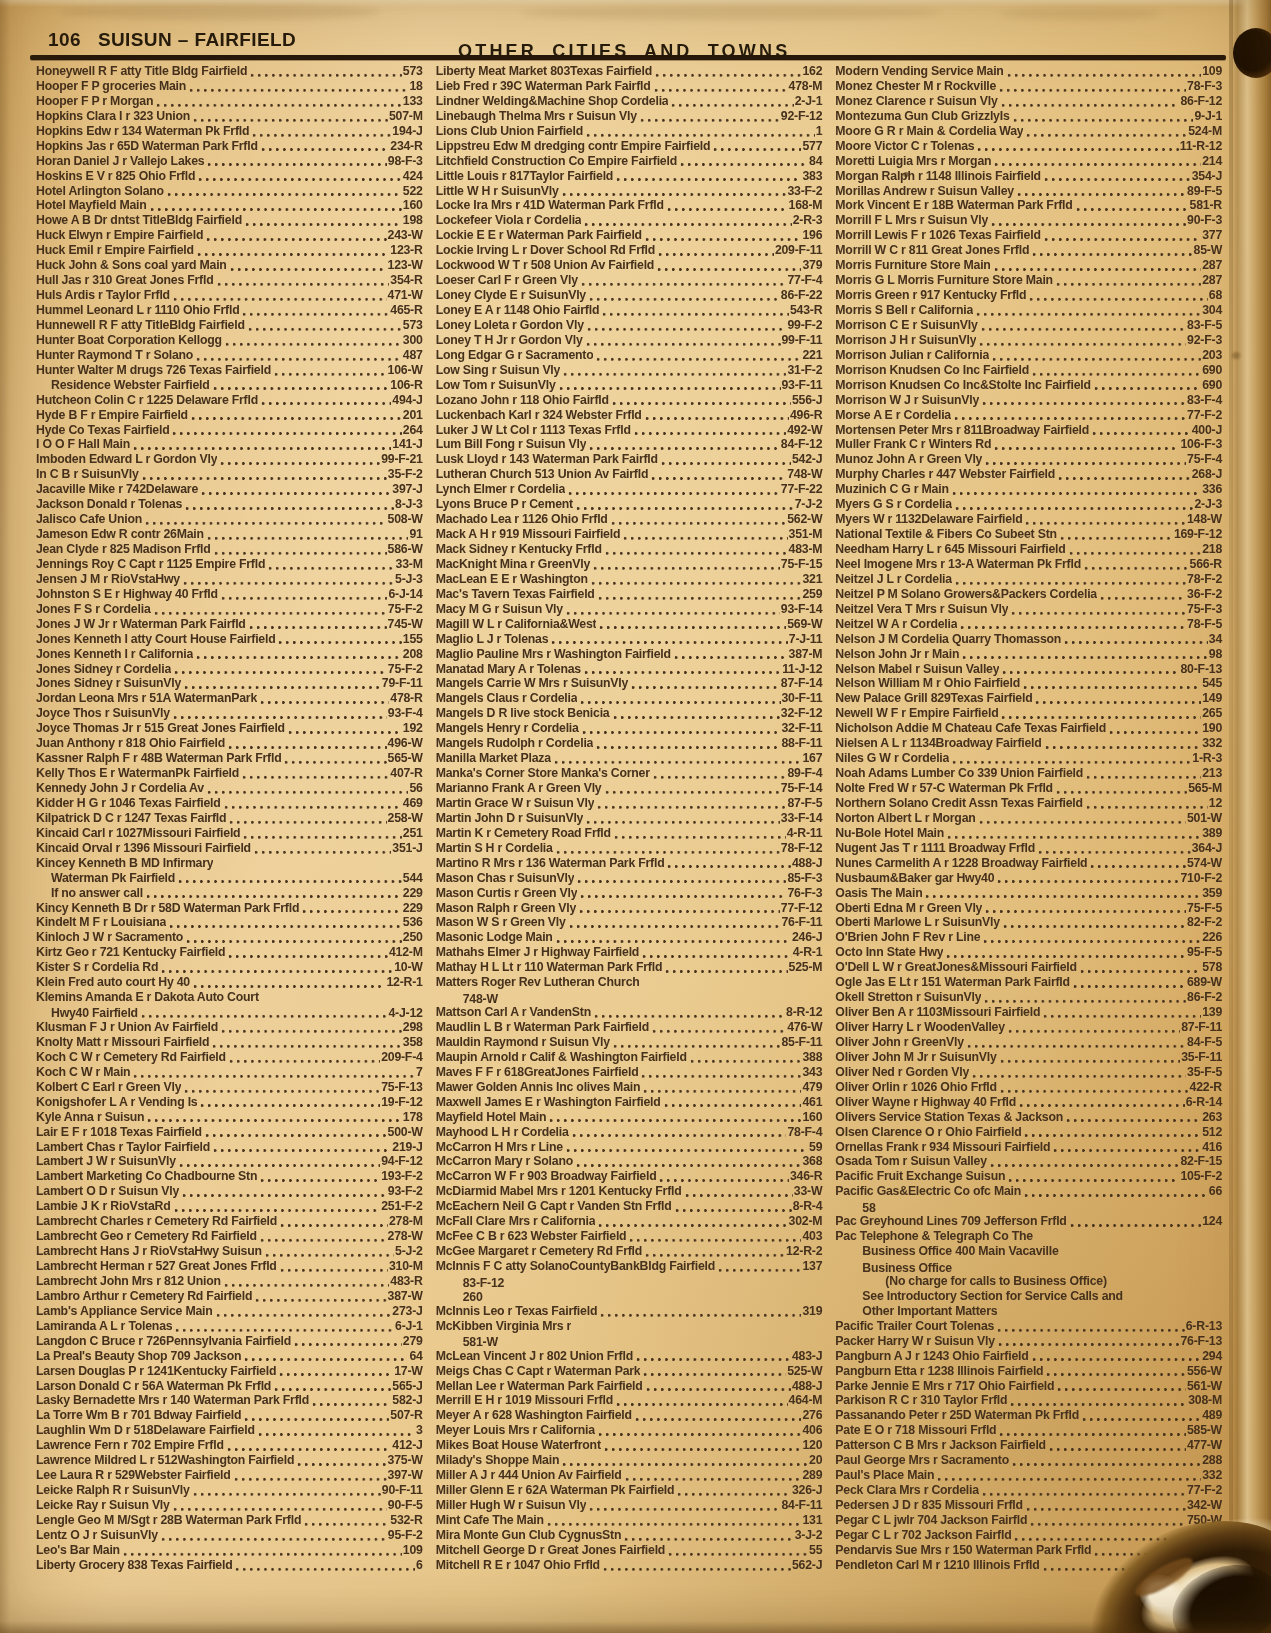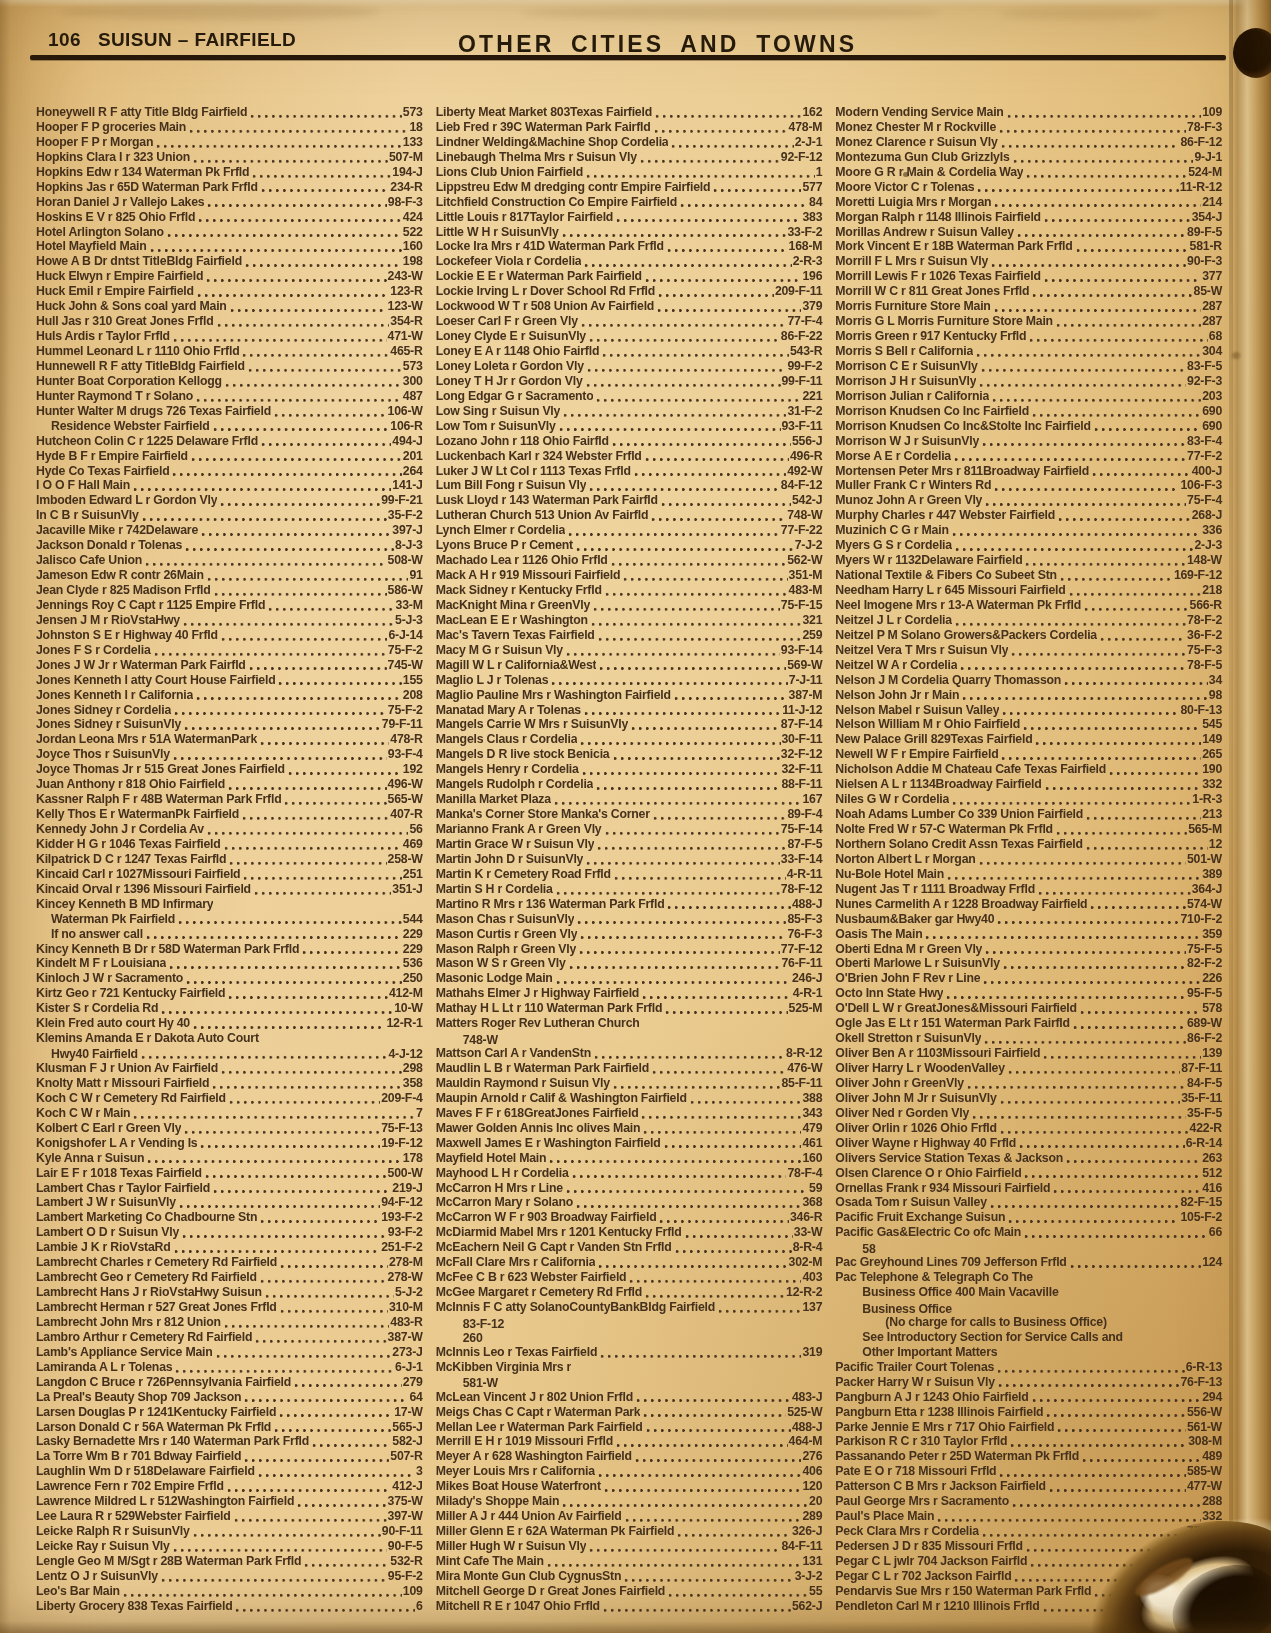--- a/index.html
+++ b/index.html
@@ -24,28 +24,28 @@
   .sm1{left:60px;top:4px;width:320px;height:16px;background:rgba(110,76,30,.13);filter:blur(3px);}
   .sm2{left:520px;top:6px;width:420px;height:14px;background:rgba(110,76,30,.11);filter:blur(3px);}
   .sm3{left:1000px;top:8px;width:160px;height:12px;background:rgba(110,76,30,.10);filter:blur(3px);}
   .speck1{left:903px;top:172px;width:6px;height:5px;background:rgba(60,38,10,.55);filter:blur(.4px);}
   .speck2{left:1232px;top:352px;width:9px;height:7px;background:rgba(96,62,20,.4);filter:blur(1px);}
 
   
   .hdr{position:absolute;left:0;top:29px;width:100%;height:26px;color:var(--hdr-ink,#241a0c);}
   .hdr-left{position:absolute;left:48px;top:0;display:flex;align-items:baseline;gap:17px;
     font-size:19px;font-weight:700;letter-spacing:.4px;white-space:nowrap;}
-  .hdr-right{position:absolute;left:458px;top:2px;font-size:23px;font-weight:700;
+  .hdr-right{position:absolute;left:458px;top:12px;font-size:18px;font-weight:700;
     letter-spacing:3.2px;word-spacing:7px;white-space:nowrap;text-align:center;}
   .rule{position:absolute;left:30px;top:55px;width:1196px;height:5px;background:#26180a;border-radius:2px;
     box-shadow:0 1px 0 rgba(38,24,10,.35);}
 
   
   .cols{position:absolute;left:36px;top:64px;width:1186px;display:flex;gap:13px;}
-  .col{flex:1 1 0;min-width:0;margin-top:41px;}
+  .col{flex:1 1 0;min-width:0;}
   .e{display:flex;align-items:baseline;height:14.95px;font-size:12.3px;font-weight:700;
      letter-spacing:-.22px;white-space:nowrap;}
   .e .t{flex:0 1 auto;overflow:hidden;}
   .e .dots{flex:1 1 auto;min-width:5px;align-self:flex-end;height:4.6px;margin:0 1px 1.6px 3px;
      background-image:radial-gradient(circle at 2.1px 2.3px, var(--ink,#46311c) 1.12px, rgba(0,0,0,0) 1.5px);
      background-size:7.1px 4.6px;background-repeat:repeat-x;}
   .e .n{flex:0 0 auto;}
   .e.i1{padding-left:15px;align-items:center;}
   .e.i2{padding-left:27px;flex-direction:column;}
   .e.i3{padding-left:50px;}

